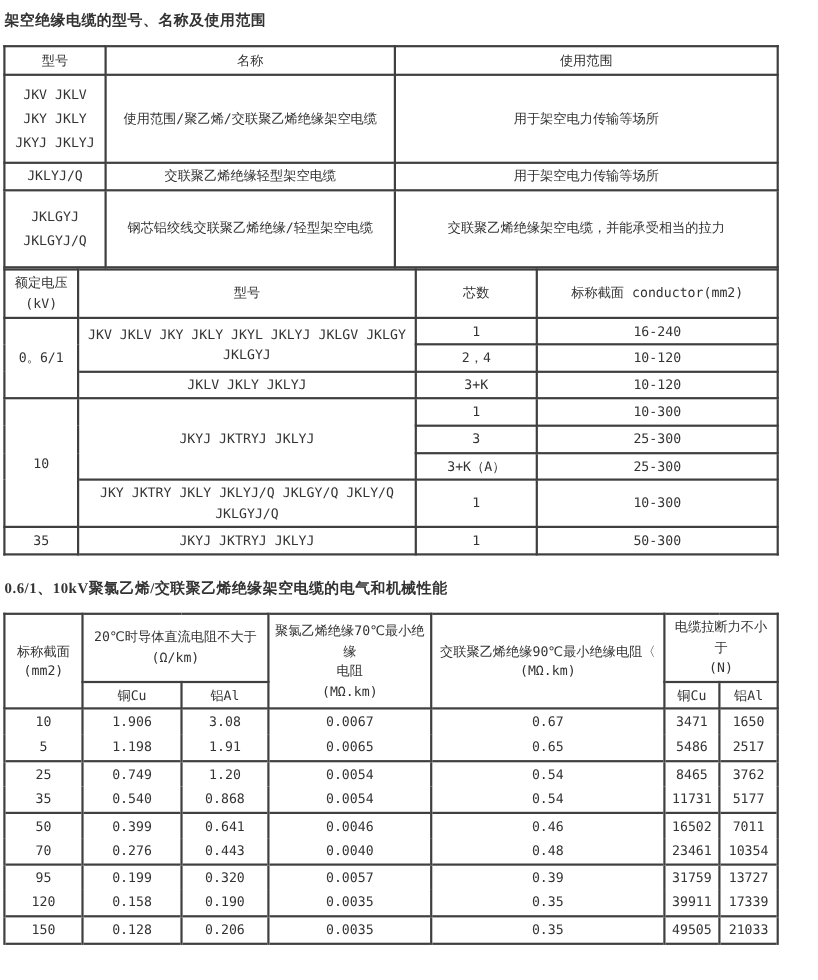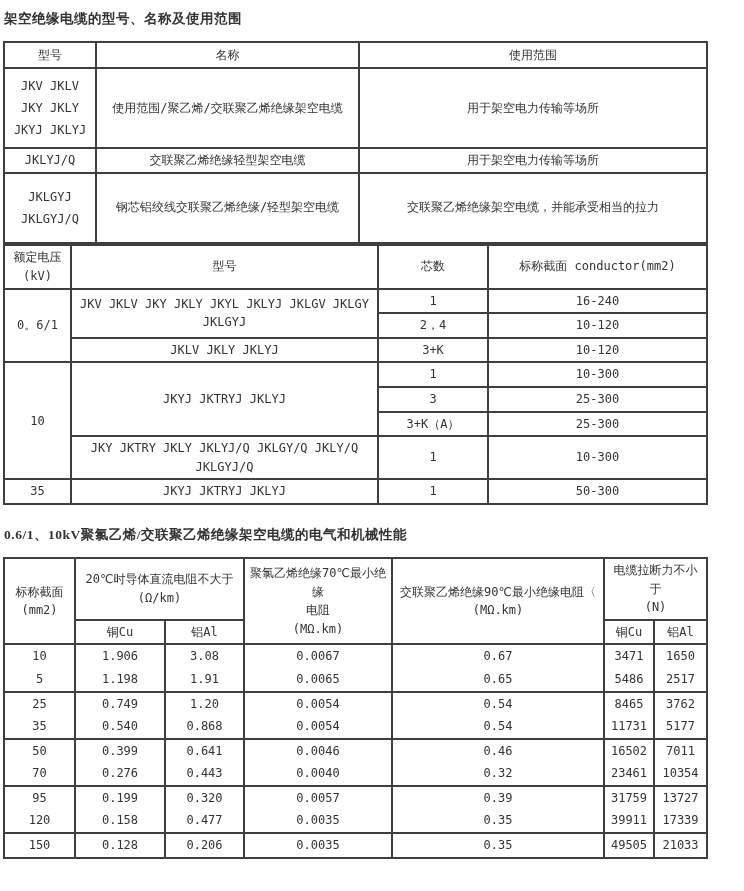--- a/index.html
+++ b/index.html
@@ -225,39 +225,39 @@
         <td>0.0046</td>
         <td>0.46</td>
         <td>16502</td>
         <td>7011</td>
       </tr>
       <tr>
         <td>70</td>
         <td>0.276</td>
         <td>0.443</td>
         <td>0.0040</td>
-        <td>0.32</td>
+        <td>0.48</td>
         <td>23461</td>
         <td>10354</td>
       </tr>
     </tbody>
     <tbody class="pair">
       <tr>
         <td>95</td>
         <td>0.199</td>
         <td>0.320</td>
         <td>0.0057</td>
         <td>0.39</td>
         <td>31759</td>
         <td>13727</td>
       </tr>
       <tr>
         <td>120</td>
         <td>0.158</td>
-        <td>0.477</td>
+        <td>0.190</td>
         <td>0.0035</td>
         <td>0.35</td>
         <td>39911</td>
         <td>17339</td>
       </tr>
     </tbody>
     <tbody class="pair">
       <tr>
         <td>150</td>
         <td>0.128</td>

